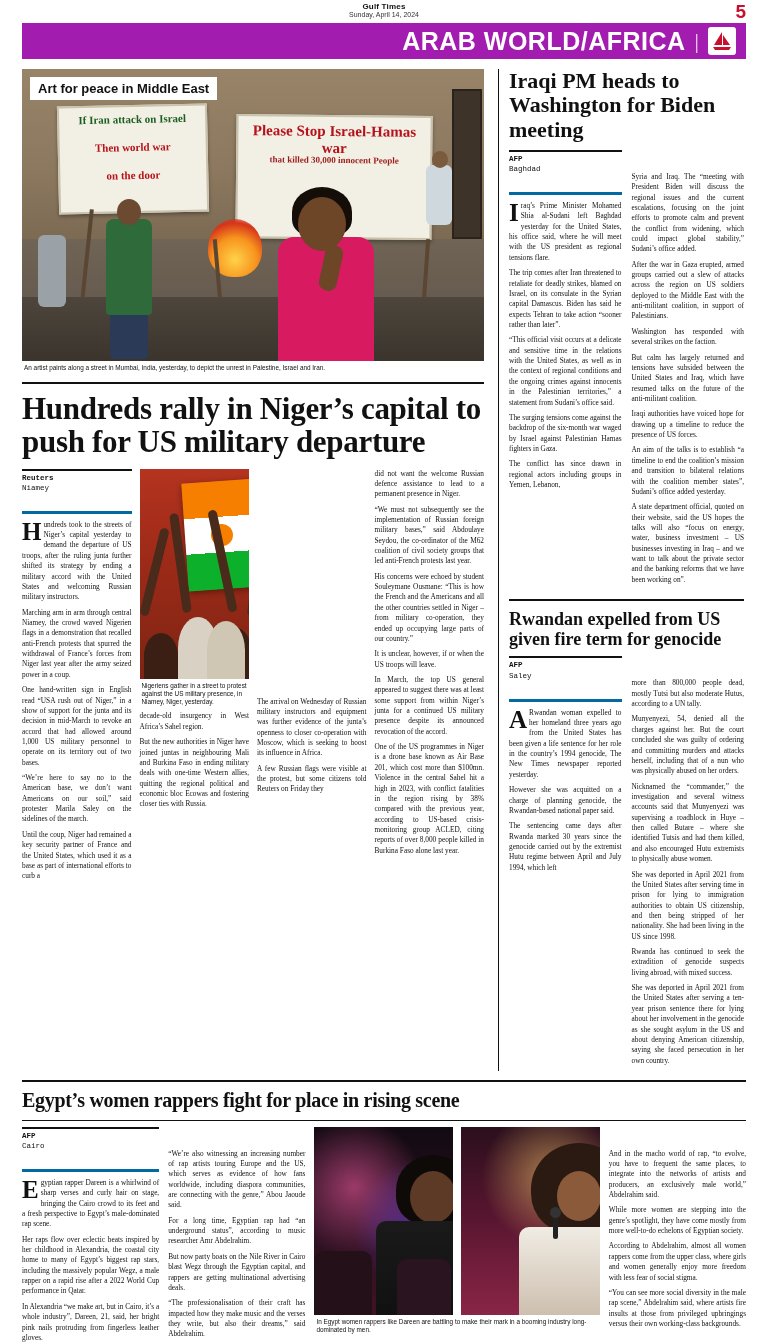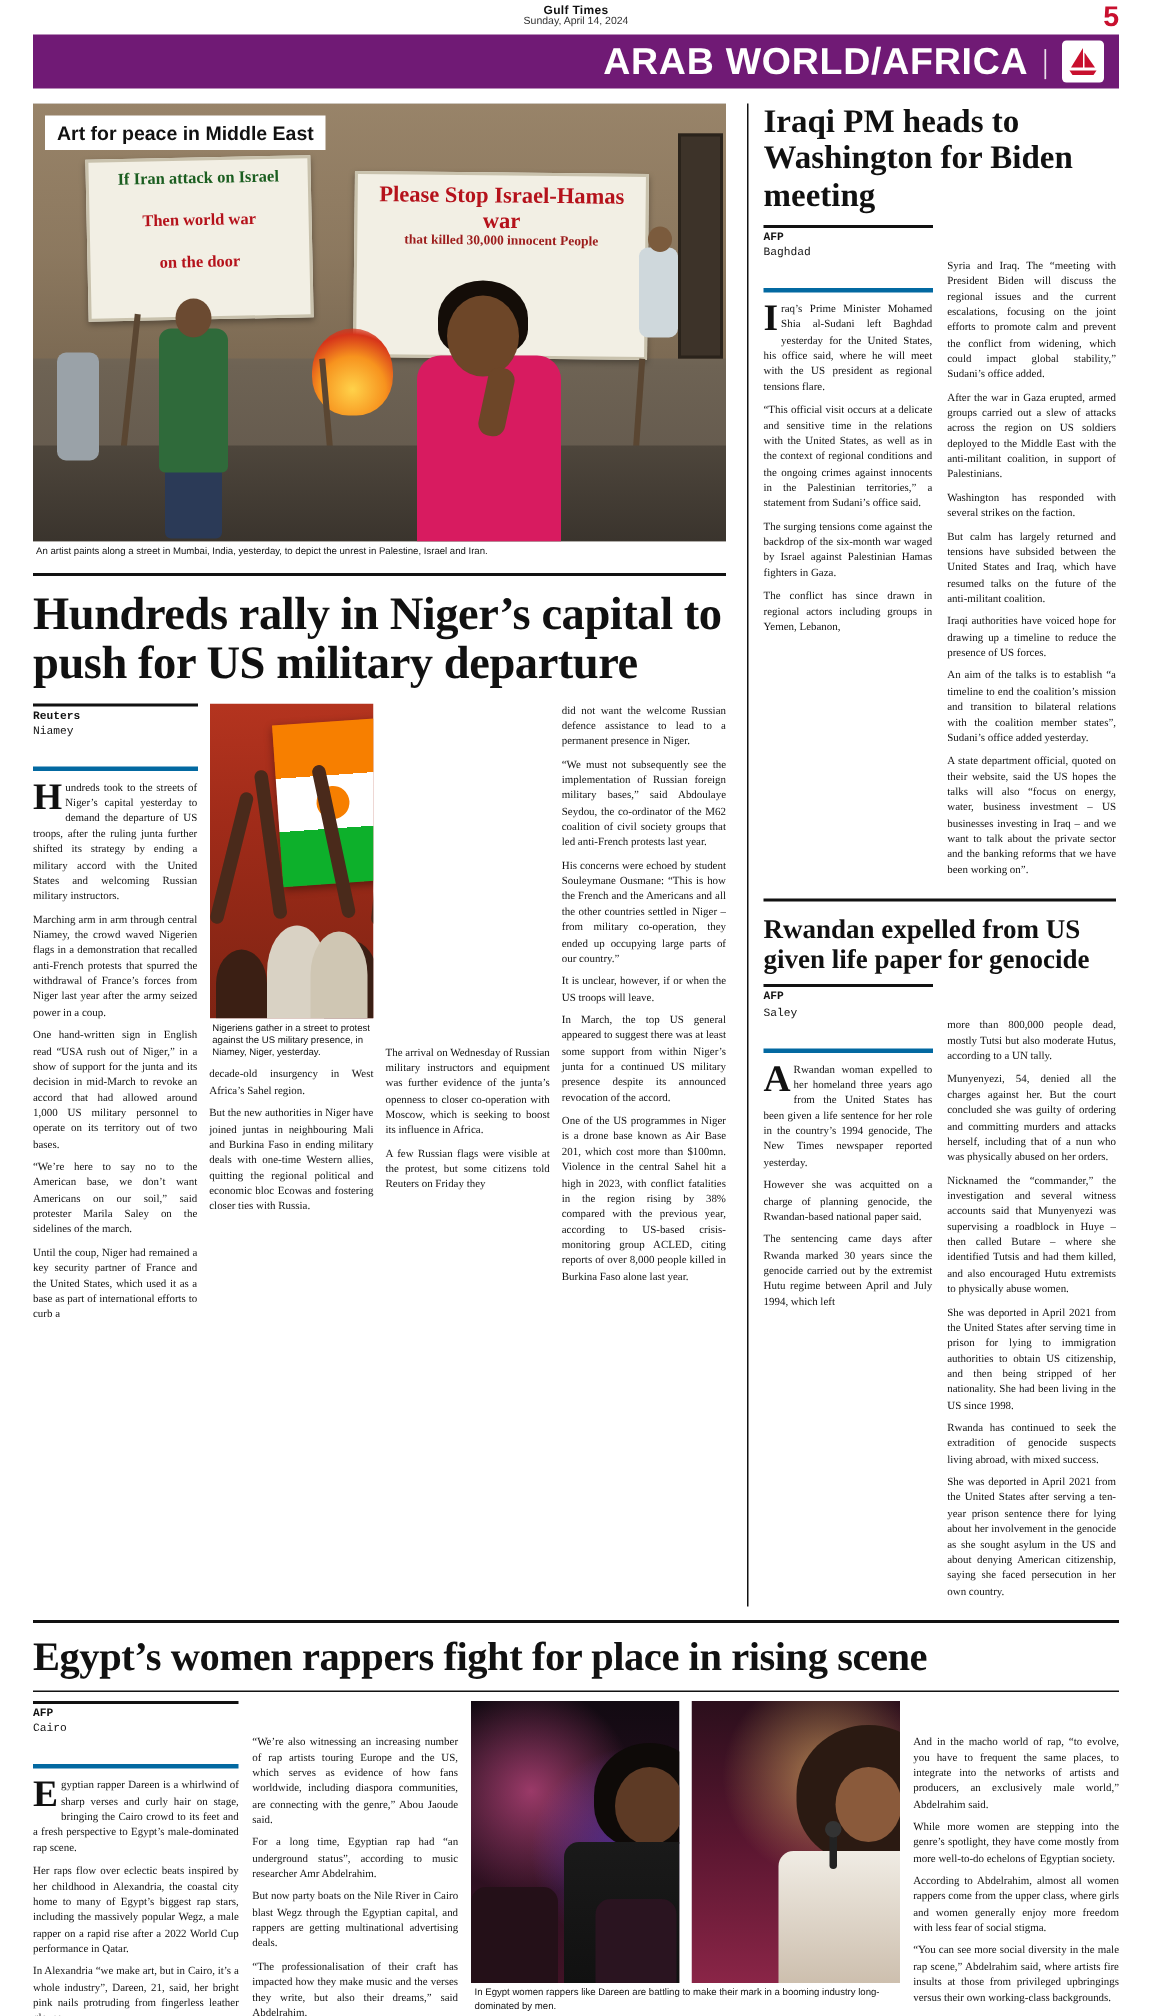--- a/index.html
+++ b/index.html
@@ -46,21 +46,21 @@
     position: absolute;
     right: 0;
     bottom: 0;
     font-family: "Liberation Sans", sans-serif;
     font-size: 19px;
     font-weight: bold;
     color: #c8102e;
   }
   
   .section-bar {
-    background: #701a75;
+    background: #a21caf;
     color: #fff;
     height: 36px;
     display: flex;
     align-items: center;
     justify-content: flex-end;
     padding-right: 10px;
     margin-bottom: 10px;
   }
   .section-bar .sec-title {
     font-family: "Liberation Sans", sans-serif;
@@ -405,41 +405,42 @@
       <h2 class="hl-lg">Iraqi PM heads to Washington for Biden meeting</h2>
 
       <div class="cols2">
         <div>
           <div class="byline">
             <span>AFP</span><br>
             <span class="place">Baghdad</span>
           </div>
           <div class="body-col">
             <p class="dropcap">Iraq’s Prime Minister Mohamed Shia al-Sudani left Baghdad yesterday for the United States, his office said, where he will meet with the US president as regional tensions flare.</p>
+            <p>The trip comes after Iran threatened to retaliate for deadly strikes, blamed on Israel, on its consulate in the Syrian capital Damascus. Biden has said he expects Tehran to take action “sooner rather than later”.</p>
             <p>“This official visit occurs at a delicate and sensitive time in the relations with the United States, as well as in the context of regional conditions and the ongoing crimes against innocents in the Palestinian territories,” a statement from Sudani’s office said.</p>
             <p>The surging tensions come against the backdrop of the six-month war waged by Israel against Palestinian Hamas fighters in Gaza.</p>
             <p>The conflict has since drawn in regional actors including groups in Yemen, Lebanon,</p>
           </div>
         </div>
         <div>
           <div class="body-col" style="margin-top:22px;">
             <p>Syria and Iraq. The “meeting with President Biden will discuss the regional issues and the current escalations, focusing on the joint efforts to promote calm and prevent the conflict from widening, which could impact global stability,” Sudani’s office added.</p>
             <p>After the war in Gaza erupted, armed groups carried out a slew of attacks across the region on US soldiers deployed to the Middle East with the anti-militant coalition, in support of Palestinians.</p>
             <p>Washington has responded with several strikes on the faction.</p>
             <p>But calm has largely returned and tensions have subsided between the United States and Iraq, which have resumed talks on the future of the anti-militant coalition.</p>
             <p>Iraqi authorities have voiced hope for drawing up a timeline to reduce the presence of US forces.</p>
             <p>An aim of the talks is to establish “a timeline to end the coalition’s mission and transition to bilateral relations with the coalition member states”, Sudani’s office added yesterday.</p>
             <p>A state department official, quoted on their website, said the US hopes the talks will also “focus on energy, water, business investment – US businesses investing in Iraq – and we want to talk about the private sector and the banking reforms that we have been working on”.</p>
           </div>
         </div>
       </div>
 
       <hr class="sec">
 
-      <h2 class="hl-md" style="font-size:18px;">Rwandan expelled from US given life paper for genocide</h2>
+      <h2 class="hl-md" style="font-size:18px;">Rwandan expelled from US given fire term for genocide</h2>
 
       <div class="cols2">
         <div>
           <div class="byline">
             <span>AFP</span><br>
             <span class="place">Saley</span>
           </div>
           <div class="body-col">
             <p class="dropcap">A Rwandan woman expelled to her homeland three years ago from the United States has been given a life sentence for her role in the country’s 1994 genocide, The New Times newspaper reported yesterday.</p>
             <p>However she was acquitted on a charge of planning genocide, the Rwandan-based national paper said.</p>
@@ -455,21 +456,21 @@
             <p>Rwanda has continued to seek the extradition of genocide suspects living abroad, with mixed success.</p>
             <p>She was deported in April 2021 from the United States after serving a ten-year prison sentence there for lying about her involvement in the genocide as she sought asylum in the US and about denying American citizenship, saying she faced persecution in her own country.</p>
           </div>
         </div>
       </div>
     </div>
   </div>
 
   <hr class="sec">
 
-  <h2 class="hl-xl" style="font-size:27px; margin-bottom:8px;">Egypt’s women rappers fight for place in rising scene</h2>
+  <h2 class="hl-xl" style="font-size:20px; margin-bottom:8px;">Egypt’s women rappers fight for place in rising scene</h2>
   <hr class="thin">
 
   <div class="cols3" style="gap:9px;">
     <div>
       <div class="byline">
         <span>AFP</span><br>
         <span class="place">Cairo</span>
       </div>
       <div class="body-col">
         <p class="dropcap">Egyptian rapper Dareen is a whirlwind of sharp verses and curly hair on stage, bringing the Cairo crowd to its feet and a fresh perspective to Egypt’s male-dominated rap scene.</p>

